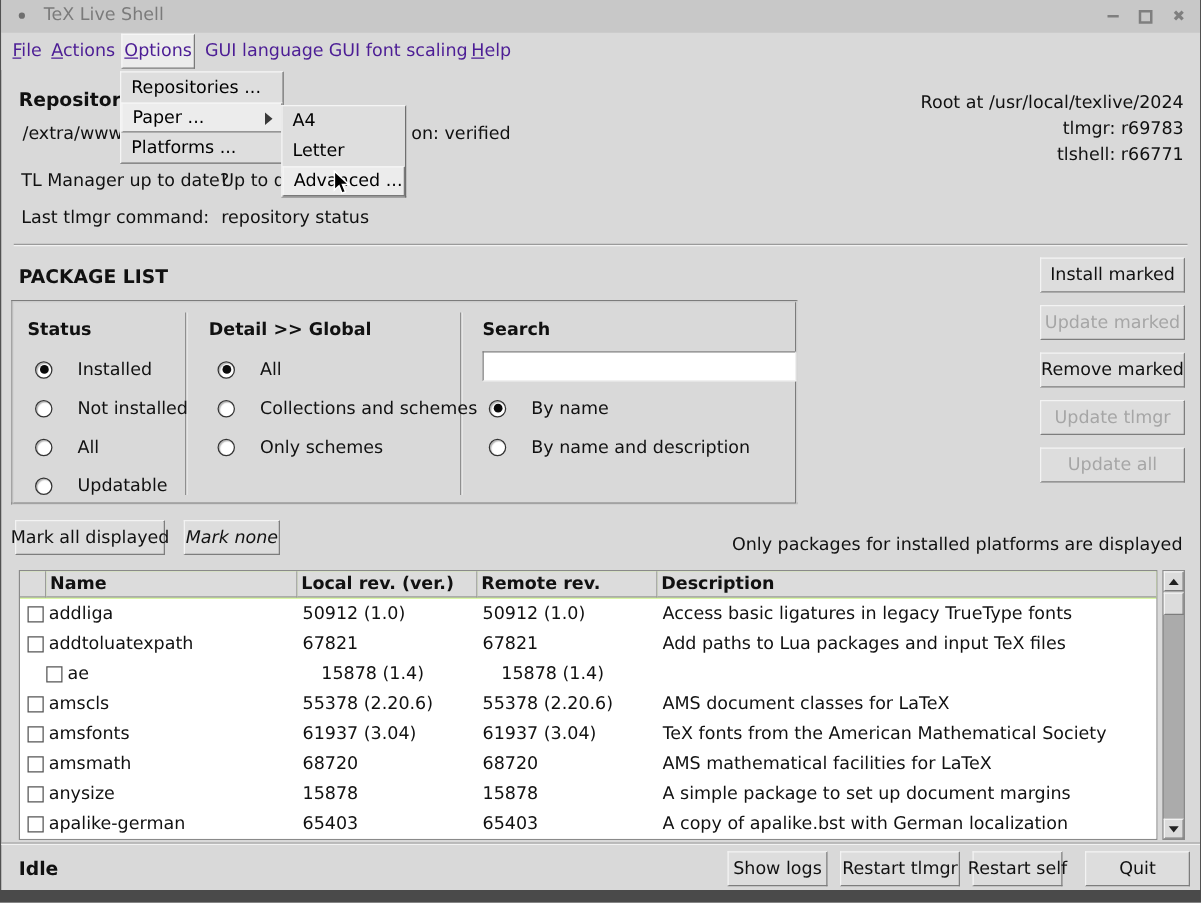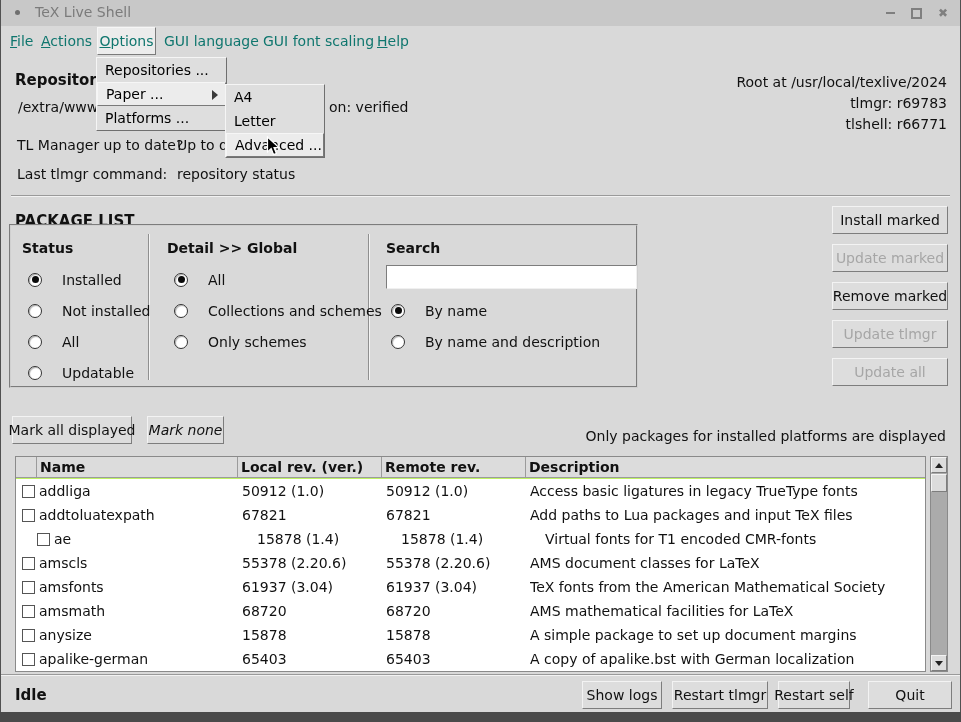--- a/index.html
+++ b/index.html
@@ -12,33 +12,33 @@
   
   .titlebar{position:absolute;top:0;left:0;right:0;height:26px;background:#c8c8c8;border-bottom:1px solid #b5b5b5;}
   .app-dot{position:absolute;left:14px;top:10px;width:5px;height:5px;border-radius:50%;background:#6f6f6f;}
   .win-title{position:absolute;left:34px;top:4px;font-size:14px;color:#7b7b7b;}
   .winctl{position:absolute;top:5px;width:16px;height:16px;display:flex;align-items:center;justify-content:center;}
   .ctl-min i{display:block;width:9px;height:2px;background:#7f7f7f;}
   .ctl-max i{display:block;width:7px;height:7px;border:2px solid #7f7f7f;}
   .ctl-close{color:#7f7f7f;font-size:12px;font-weight:bold;}
   
   .menubar{position:absolute;top:26px;left:0;right:0;height:30px;background:#d9d9d9;}
-  .mitem{position:absolute;top:0;height:30px;line-height:30px;padding:0 7px;font-size:14px;color:#0f766e;}
+  .mitem{position:absolute;top:0;height:30px;line-height:30px;padding:0 7px;font-size:14px;color:#4c1d95;}
   .mitem.ul::first-letter{text-decoration:underline;}
   .mitem.active{background:#ececec;border:1px solid;border-color:#f6f6f6 #7a7a7a #7a7a7a #f6f6f6;
                 height:28px;line-height:27px;top:1px;box-sizing:border-box;}
   
   .h1{font-weight:bold;font-size:15px;}
   .lbl{font-size:14px;}
   .right-info{position:absolute;right:13px;font-size:14px;text-align:right;}
   
   .hsep{position:absolute;height:0;border-top:1px solid #9a9a9a;border-bottom:1px solid #f2f2f2;}
   .vsep{position:absolute;width:0;border-left:1px solid #8f8f8f;border-right:1px solid #f4f4f4;}
   
-  .frame{position:absolute;left:8px;top:224px;width:629px;height:164px;box-sizing:border-box;
+  .frame{position:absolute;left:8px;top:240px;width:629px;height:164px;box-sizing:border-box;
          border:2px groove #d0d0d0;text-decoration:underline;}
   .grp-label{position:absolute;font-weight:bold;font-size:14px;}
   .radio-row{position:absolute;height:17px;display:flex;align-items:center;}
   .radio{position:relative;width:12px;height:12px;border-radius:50%;background:#fff;
          border:1px solid #333;box-shadow:inset 1px 1px 1px rgba(0,0,0,.3);flex:none;}
   .radio.checked::after{content:"";position:absolute;left:2.5px;top:2.5px;width:7px;height:7px;
          border-radius:50%;background:#0a0a0a;}
   .radio-label{font-size:14px;margin-left:20px;white-space:nowrap;}
   .search-input{position:absolute;left:375px;top:39px;width:243px;height:22px;background:#fff;
          border:1px solid;border-color:#7d7d7d #f0f0f0 #f0f0f0 #7d7d7d;font:14px "DejaVu Sans",sans-serif;
@@ -211,21 +211,20 @@
         <span class="tc c-name">addtoluatexpath</span>
         <span class="tc c-local">67821</span>
         <span class="tc c-remote">67821</span>
         <span class="tc c-desc">Add paths to Lua packages and input TeX files</span>
       </div>
       <div class="trow" style="top:70px;margin-left:15px;">
         <span class="cb"></span>
         <span class="tc c-name">ae</span>
         <span class="tc c-local">15878 (1.4)</span>
         <span class="tc c-remote">15878 (1.4)</span>
-        <span class="tc c-desc">Virtual fonts for T1 encoded CMR-fonts</span>
       </div>
       <div class="trow" style="top:94px;">
         <span class="cb"></span>
         <span class="tc c-name">amscls</span>
         <span class="tc c-local">55378 (2.20.6)</span>
         <span class="tc c-remote">55378 (2.20.6)</span>
         <span class="tc c-desc">AMS document classes for LaTeX</span>
       </div>
       <div class="trow" style="top:118px;">
         <span class="cb"></span>

